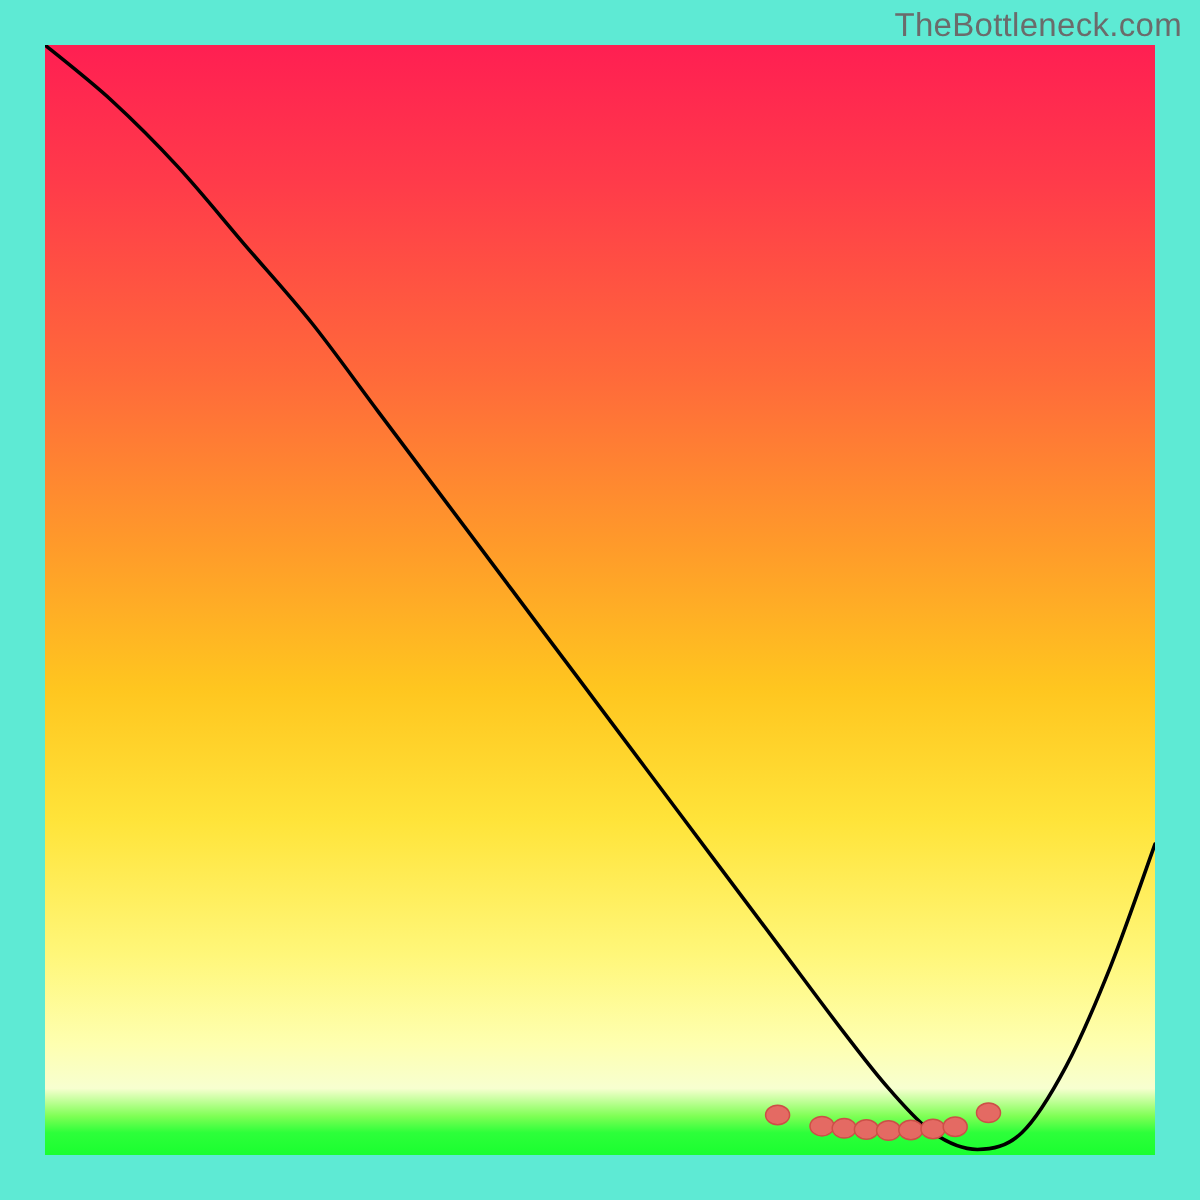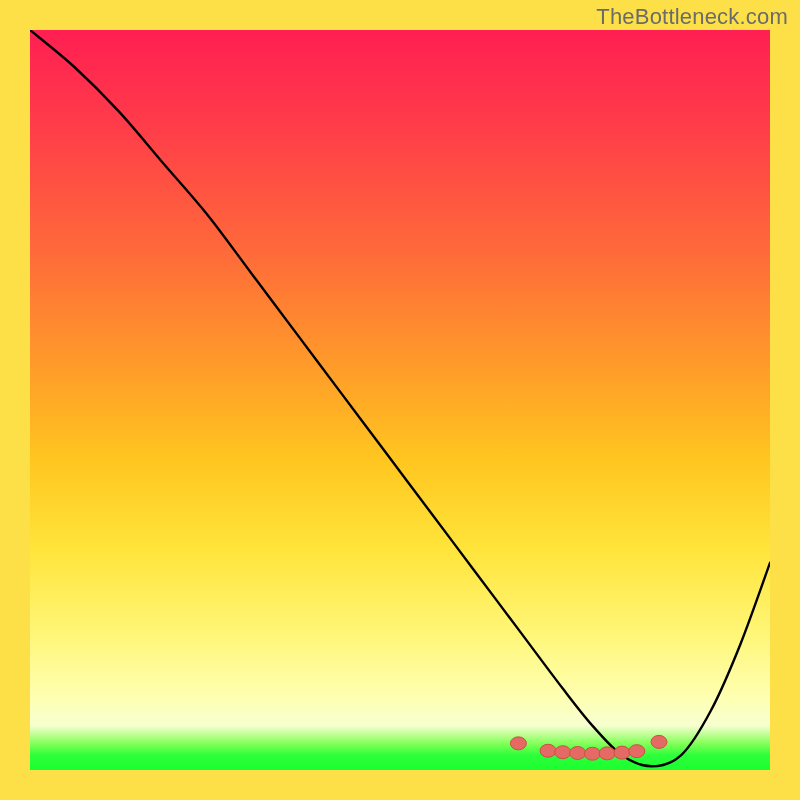--- a/index.html
+++ b/index.html
@@ -8,21 +8,21 @@
     width: 800px;
     height: 800px;
     background: #000;
     overflow: hidden;
     font-family: Arial, Helvetica, sans-serif;
   }
   .frame {
     position: relative;
     width: 800px;
     height: 800px;
-    background: #fde047;
+    background: #5eead4;
   }
   .watermark {
     position: absolute;
     top: 4px;
     right: 12px;
     color: #6b6b6b;
     font-size: 22px;
     font-weight: 500;
     letter-spacing: 0.2px;
     z-index: 10;

